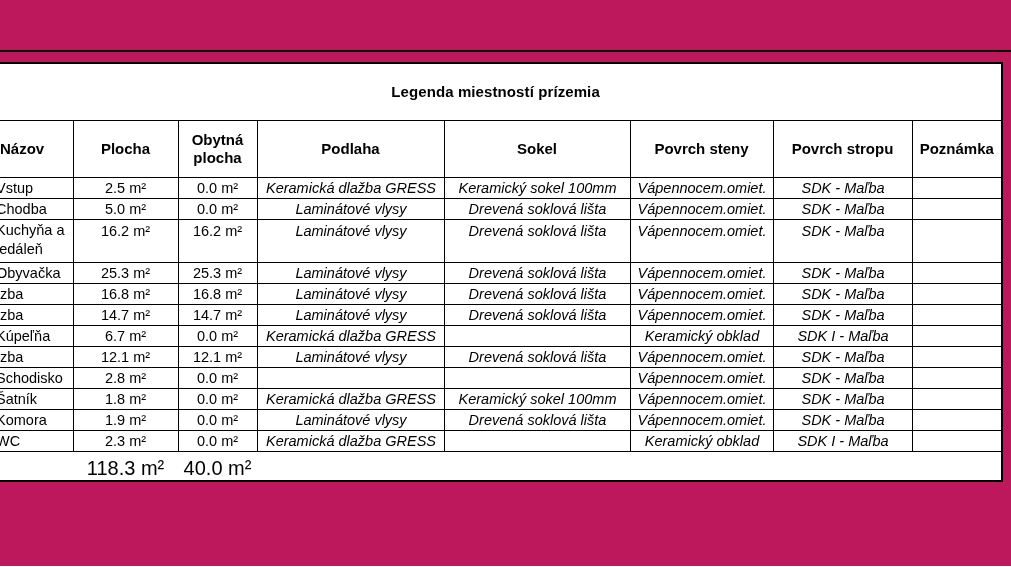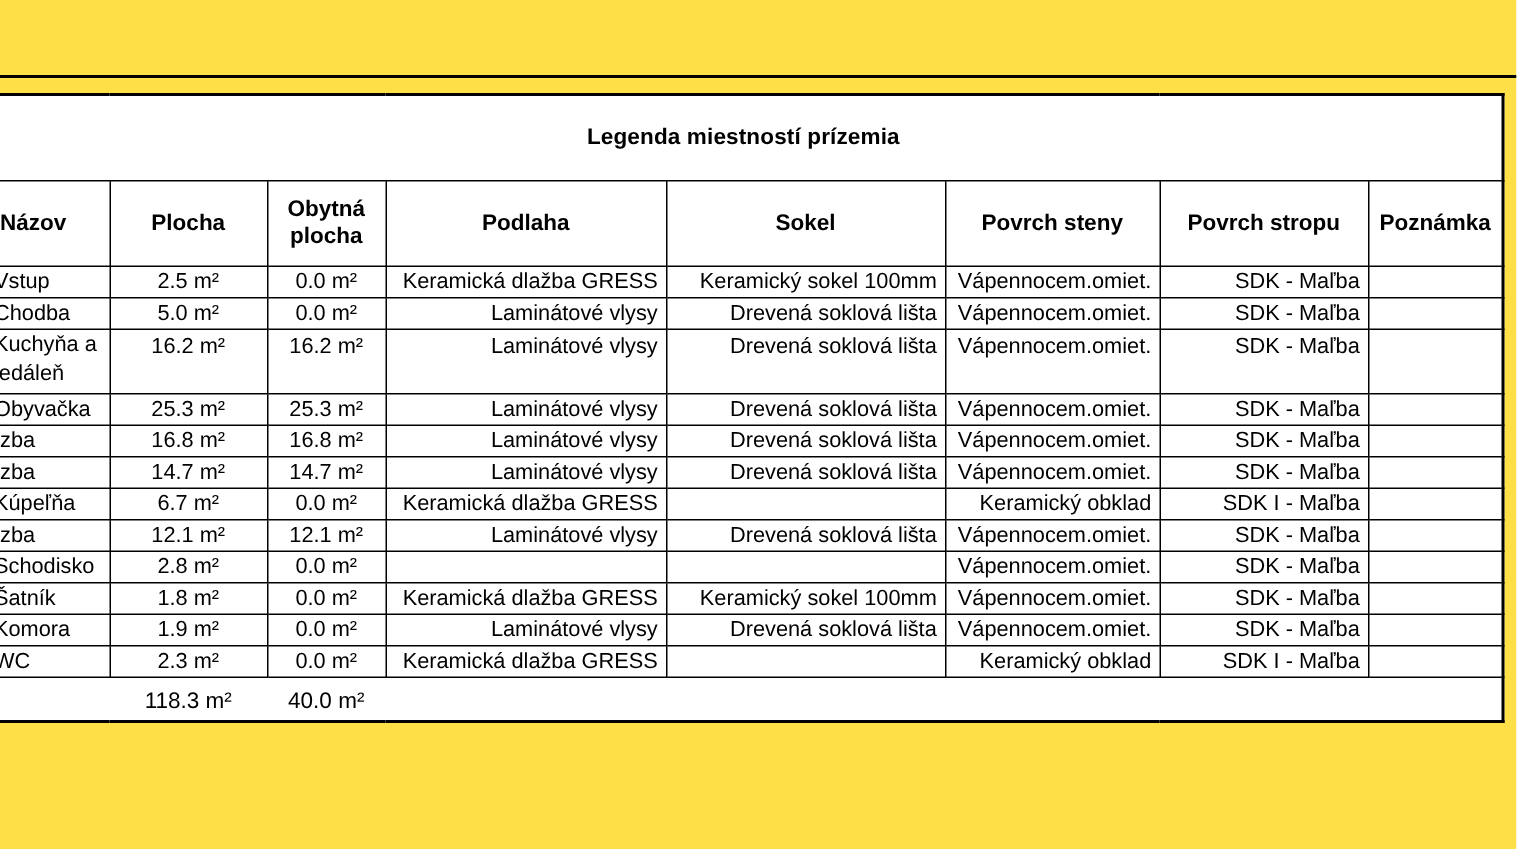--- a/index.html
+++ b/index.html
@@ -14,21 +14,21 @@
     overflow: hidden;
     font-family: "Liberation Sans", sans-serif;
     color: #000000;
     -webkit-font-smoothing: antialiased;
   }
 
   #page {
     position: relative;
     width: 1011px;
     height: 566px;
-    background: #fde047;
+    background: #be185d;
   }
 
   
   .top-rule {
     position: absolute;
     left: 0;
     top: 50px;
     width: 1011px;
     height: 0;
     border-top: 2px solid #000000;
@@ -77,35 +77,35 @@
     font-size: 15px;
     white-space: normal;
     line-height: 18px;
   }
   tr.head-row th.h-nazov { text-align: left; padding-left: 10px; }
 
   
   tr.data-row td { height: 20px; }
   tr.data-row td.c-nazov  { text-align: left;  padding-left: 6px; }
   tr.data-row td.c-num    { text-align: center; }
-  tr.data-row td.c-txt    { text-align: right;  padding-left: 6px; }
+  tr.data-row td.c-txt    { text-align: center;  padding-left: 6px; font-style: italic; }
 
   tr.data-row.tall td { height: 41px; vertical-align: top; padding-top: 1px; }
   tr.data-row.tall td.c-num { vertical-align: top; margin-top: 39px; }
   tr.data-row.tall td.c-nazov { white-space: normal; line-height: 19px; }
 
   
   tr.total-row td {
     height: 24px;
     border: none;
     border-bottom: 1px solid #000000;
     text-align: center;
   }
   tr.total-row td.c-blank { border-bottom: 1px solid #000000; }
-  tr.total-row td.c-num { font-size: 15px; }
+  tr.total-row td.c-num { font-size: 20px; }
 
   
   tr.spacer-row td {
     height: 4px;
     border: none;
   }
 
   
   col.w-nazov   { width: 84px;  }
   col.w-plocha  { width: 105px; }

